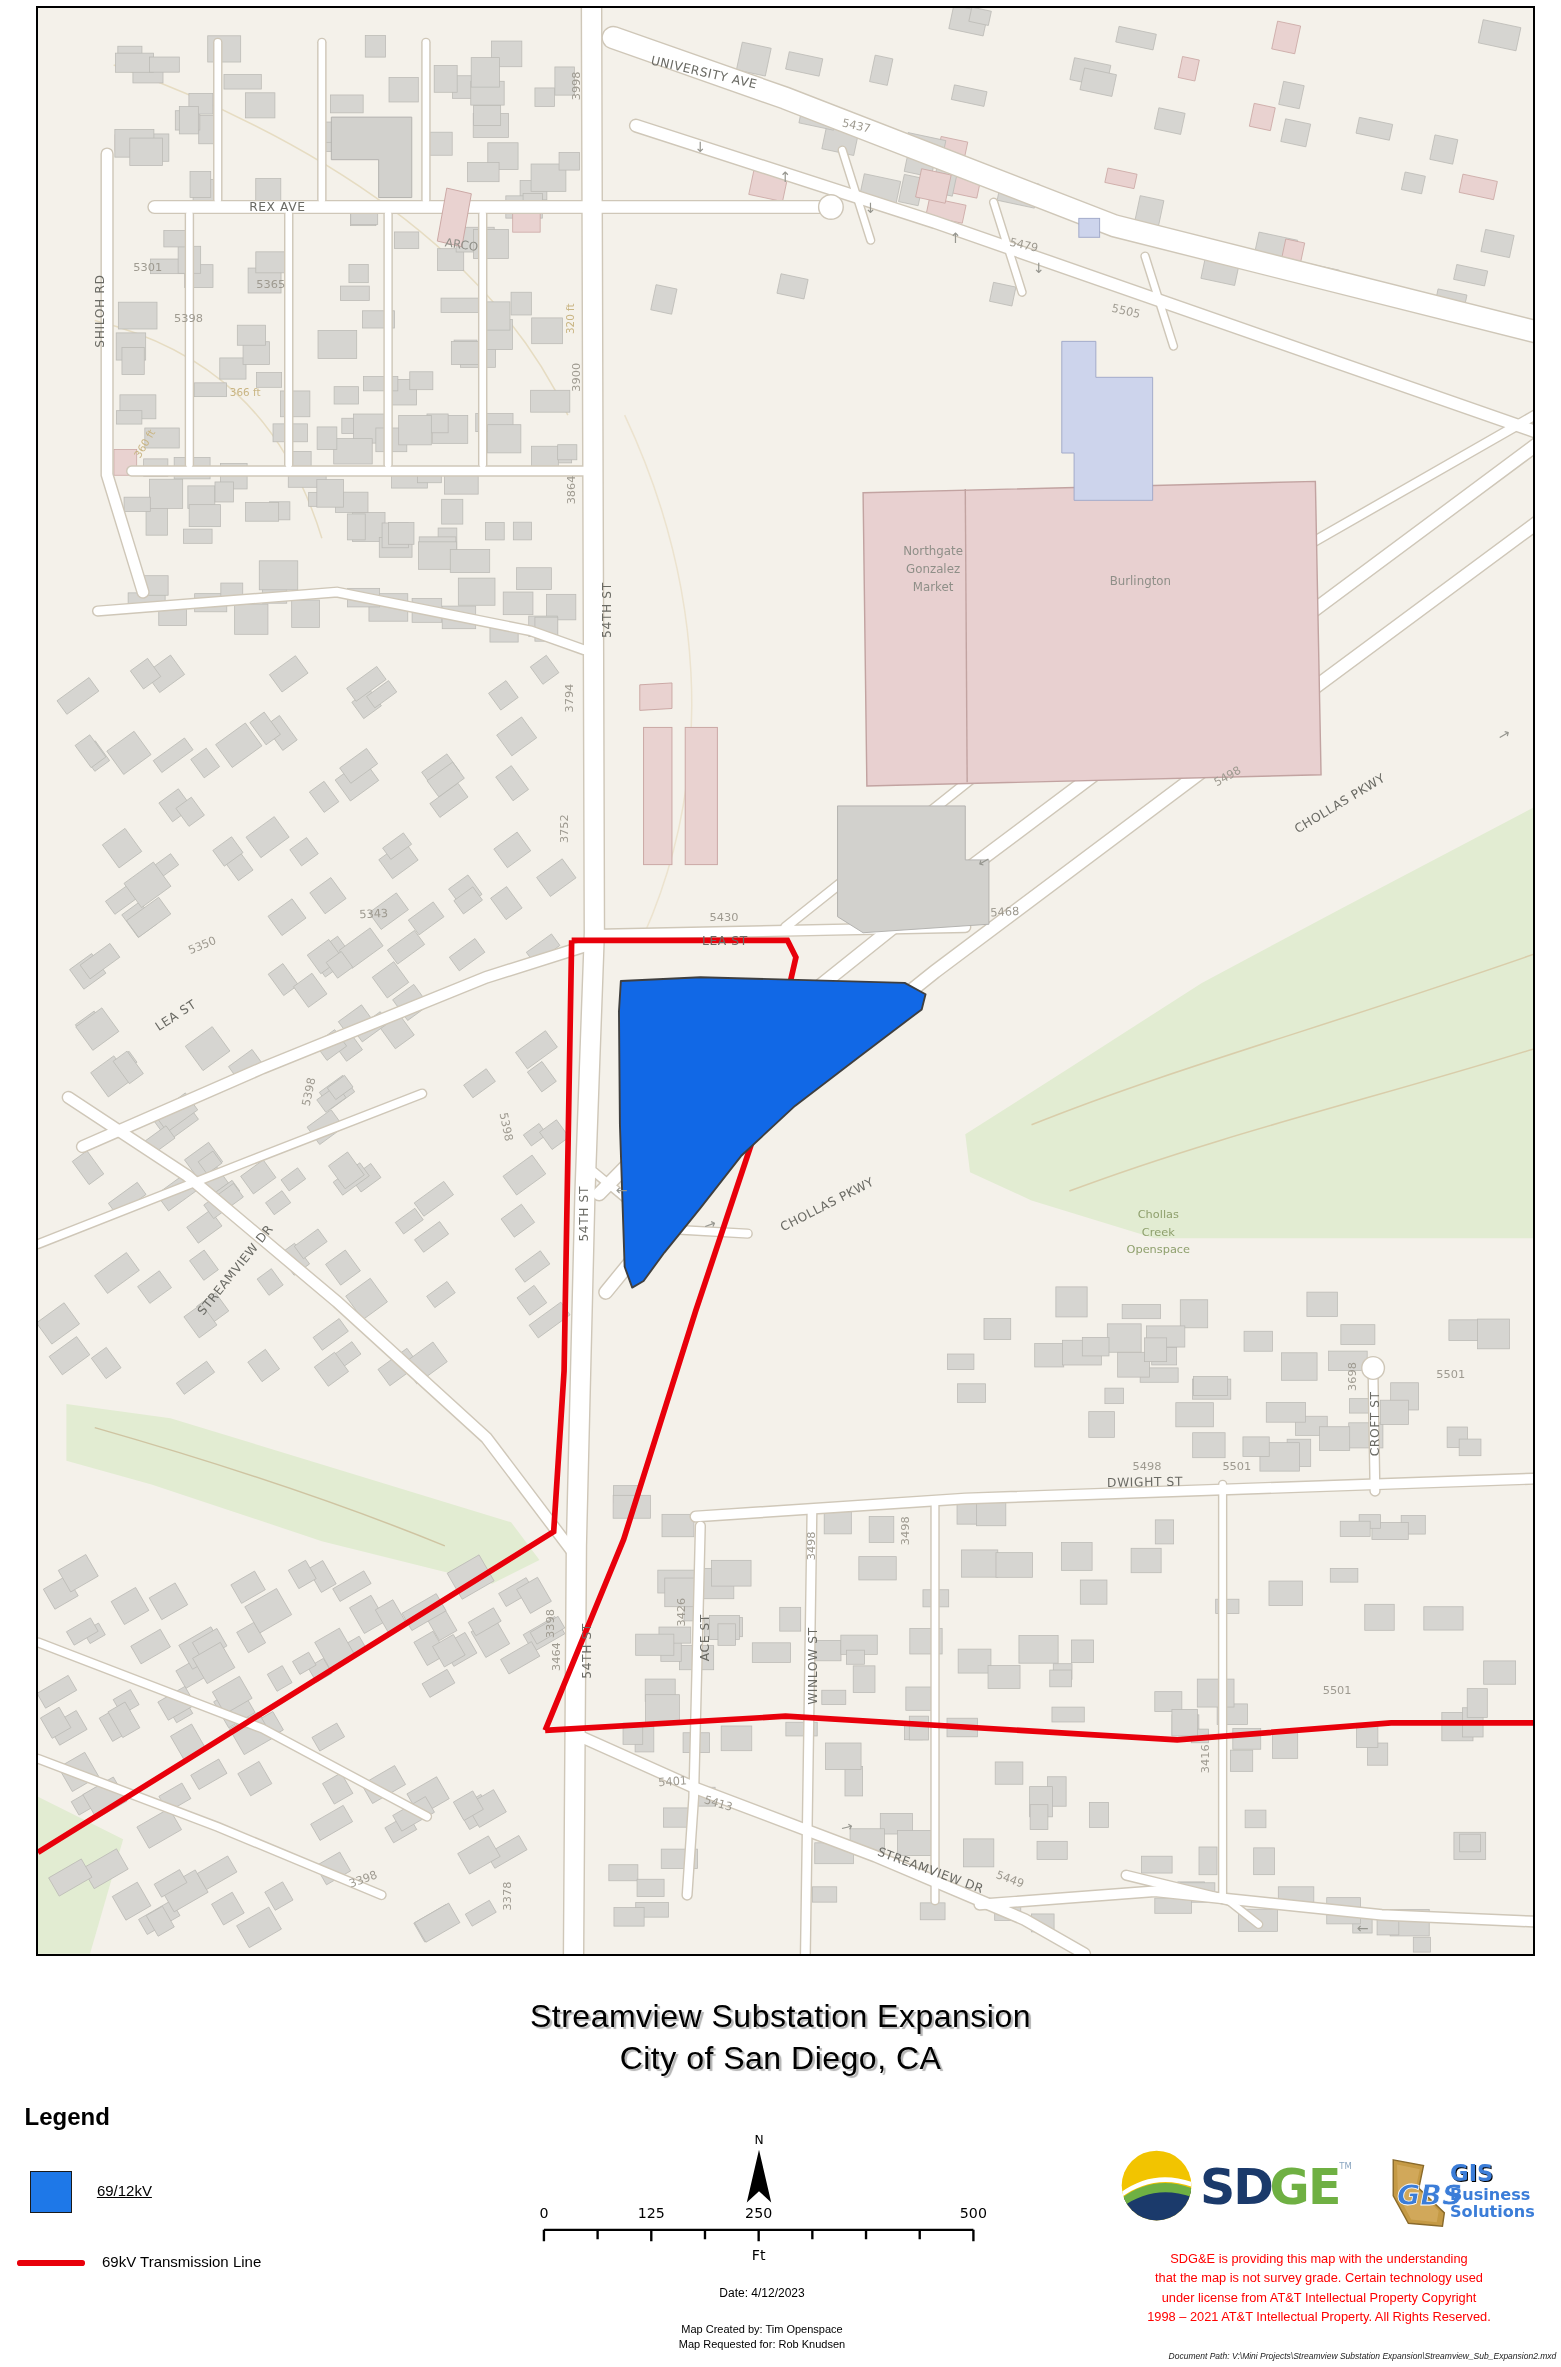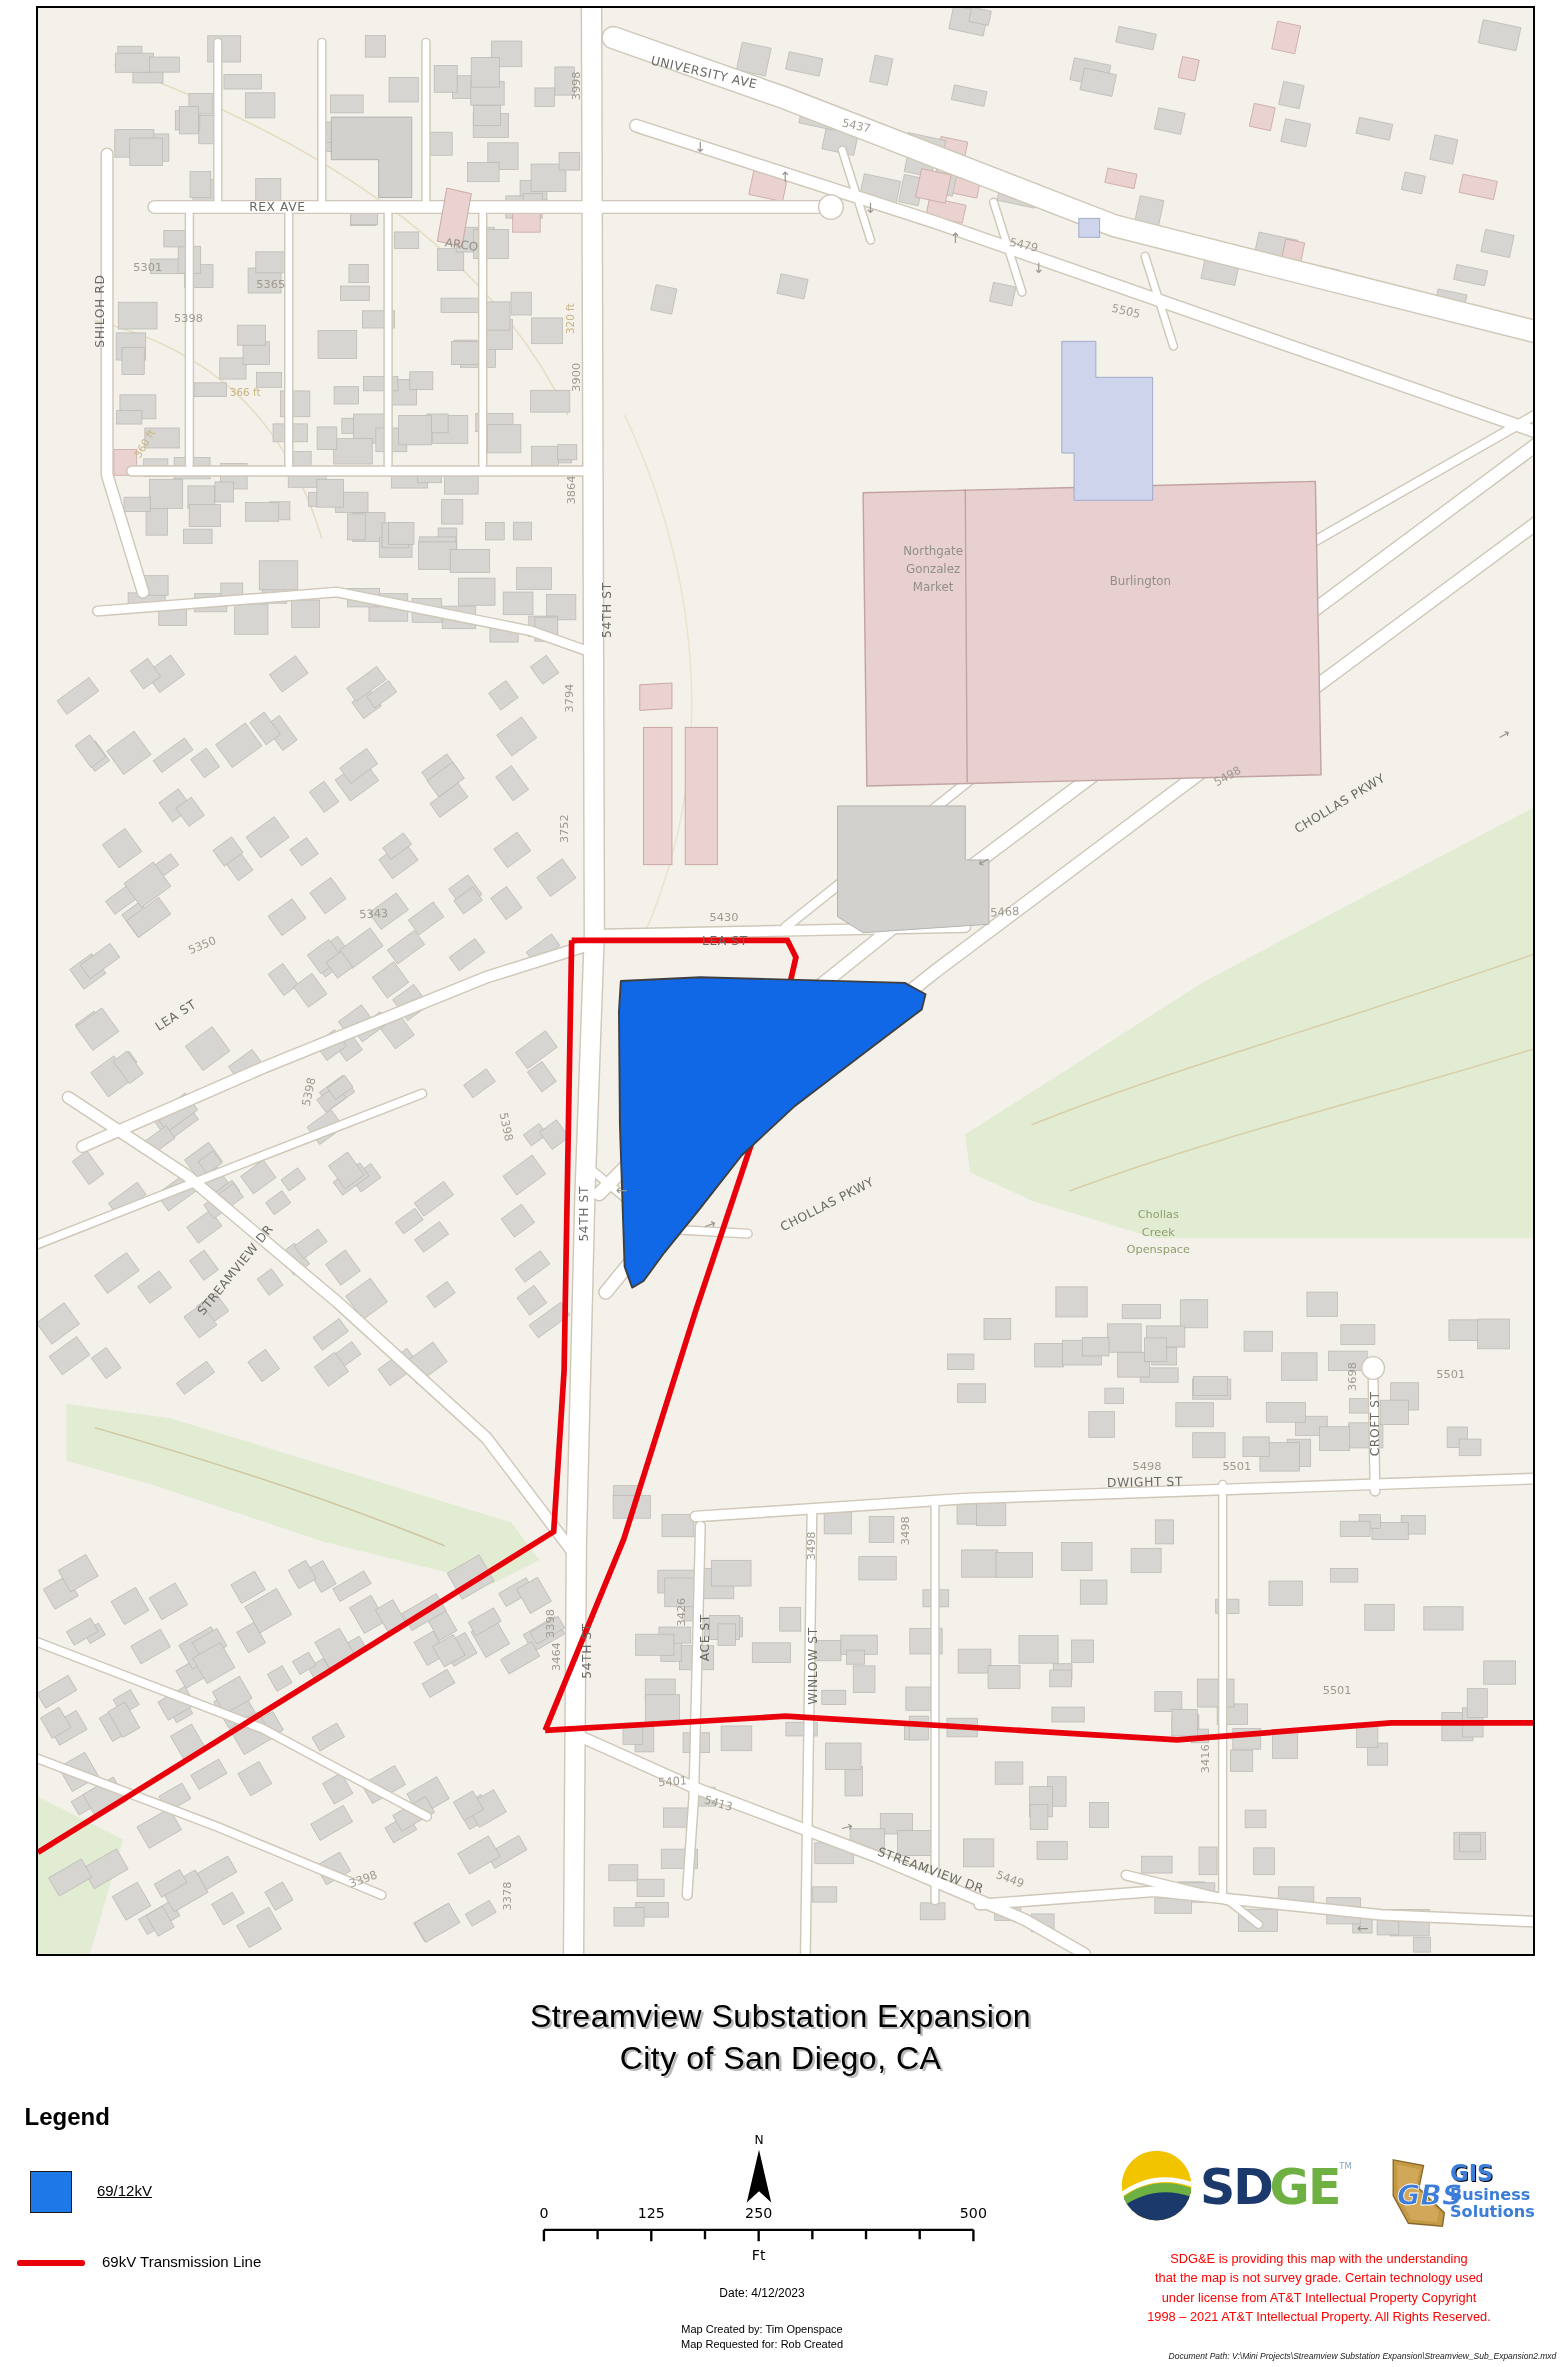--- a/index.html
+++ b/index.html
@@ -823,21 +823,21 @@
       <text x="247" y="14" text-anchor="middle" font-size="15" fill="#000">250</text>
       <text x="474" y="14" text-anchor="middle" font-size="15" fill="#000">500</text>
       <path d="M20,26 H474 M20,26 V38 M76.75,26 V36 M133.5,26 V38 M190.25,26 V36 M247,26 V38 M303.75,26 V36 M360.5,26 V36 M417.25,26 V36 M474,26 V38" stroke="#000" stroke-width="2.5" fill="none"></path>
       <text x="247" y="58" text-anchor="middle" font-size="15" fill="#000">Ft</text>
     </svg>
   </div>
 
   <div class="date-line">Date: 4/12/2023</div>
   <div class="credit-lines">
     <div>Map Created by: Tim Openspace</div>
-    <div>Map Requested for: Rob Created</div>
+    <div>Map Requested for: Rob Knudsen</div>
   </div>
   <div class="docpath">Document Path: V:\Mini Projects\Streamview Substation Expansion\Streamview_Sub_Expansion2.mxd</div>
 
   <div class="sdge-logo">
     <svg width="237" height="81" viewBox="0 0 250 86">
       <defs>
           <clipPath id="sdgeC">
             <circle cx="38" cy="42" r="37"></circle>
           </clipPath>
         </defs>

